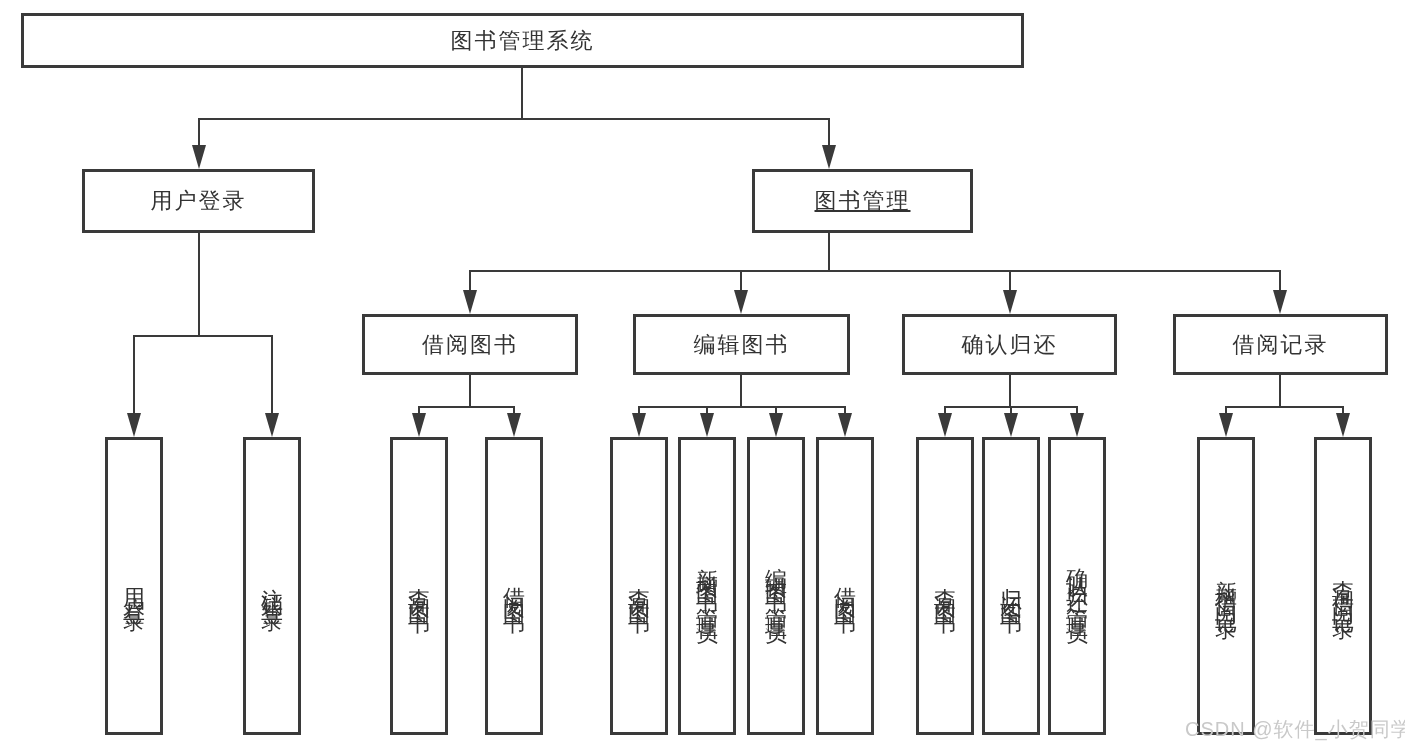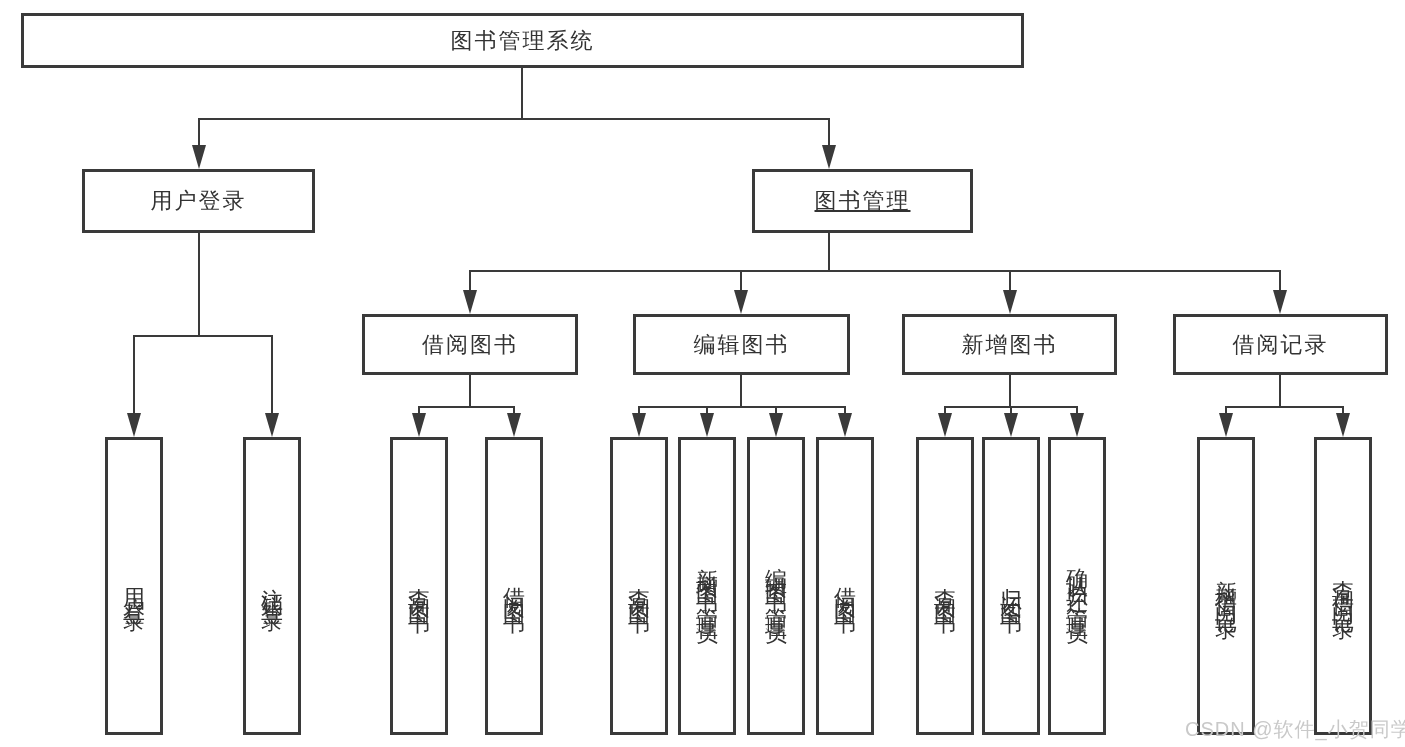--- a/index.html
+++ b/index.html
@@ -70,21 +70,21 @@
     <span>图书管理</span>
   </div>
 
   <div class="box" style="left:362px;top:314px;width:216px;height:61px;">
     <span>借阅图书</span>
   </div>
   <div class="box" style="left:633px;top:314px;width:217px;height:61px;">
     <span>编辑图书</span>
   </div>
   <div class="box" style="left:902px;top:314px;width:215px;height:61px;">
-    <span>新增图书</span>
+    <span>确认归还</span>
   </div>
   <div class="box" style="left:1173px;top:314px;width:215px;height:61px;">
     <span>借阅记录</span>
   </div>
 
   <div class="box vbox" style="left:105px;top:437px;width:58px;height:298px;">
     <span>用户登录</span>
   </div>
   <div class="box vbox" style="left:243px;top:437px;width:58px;height:298px;">
     <span>注销登录</span>

